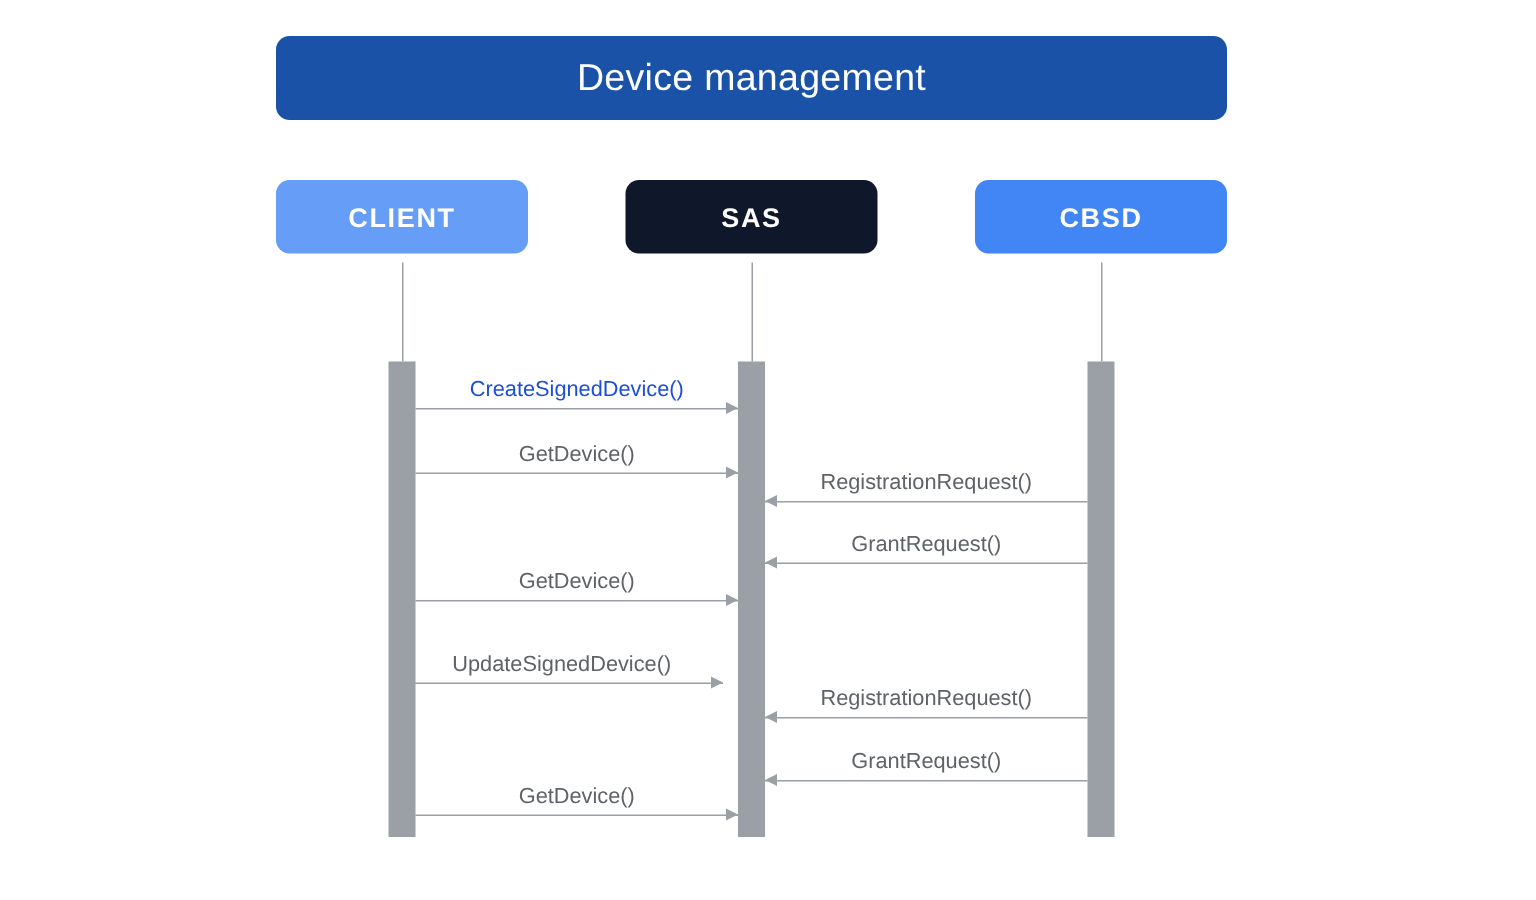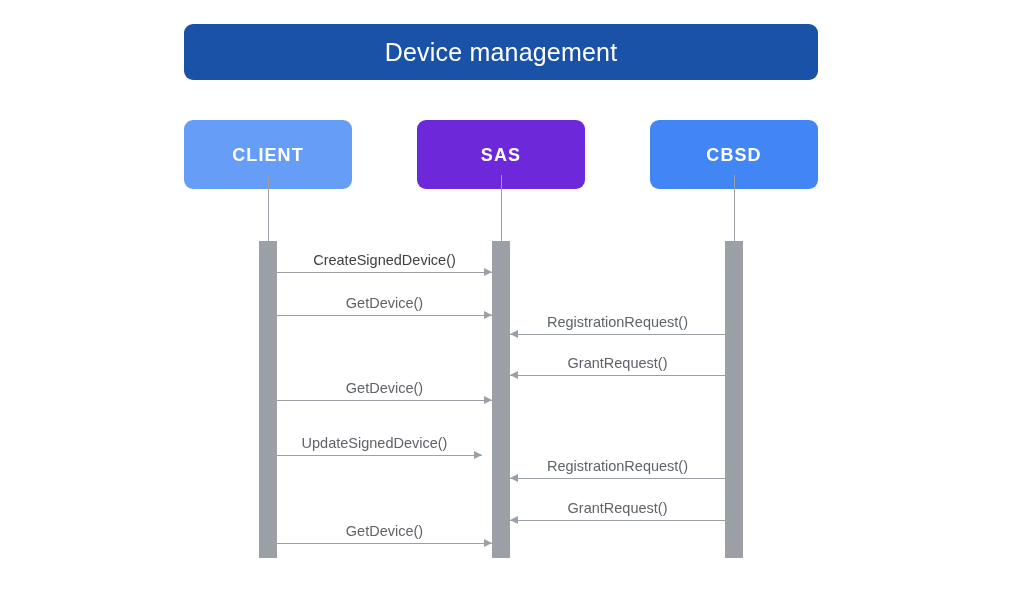--- a/index.html
+++ b/index.html
@@ -40,21 +40,21 @@
     font-weight: 400;
     letter-spacing: 0.2px;
     line-height: 1;
   }
 
   
   .participant {
     position: absolute;
     top: 120px;
     width: 168px;
-    height: 69px;
+    height: 49px;
     border-radius: 9px;
     display: flex;
     align-items: center;
     justify-content: center;
   }
   .participant-label {
     color: #ffffff;
     font-size: 18px;
     font-weight: 700;
     letter-spacing: 1.1px;
@@ -130,42 +130,42 @@
 <div id="diagram">
 
   <div class="title-bar">
     <span class="title-text">Device management</span>
   </div>
 
   <div id="participants-layer">
       <div class="participant p-client" style="left: 184px; background: rgb(102, 157, 246);">
         <span class="participant-label">CLIENT</span>
       </div>
-      <div class="participant p-sas" style="left: 417px; background: #6d28d9;">
+      <div class="participant p-sas" style="left: 417px; background: #0f172a;">
         <span class="participant-label">SAS</span>
       </div>
       <div class="participant p-cbsd" style="left: 650px; background: rgb(66, 133, 244);">
         <span class="participant-label">CBSD</span>
       </div>
     </div>
   <div id="lifelines-layer">
       <div class="lifeline" style="left: 268px; background: rgb(154, 160, 166);"></div>
       <div class="lifeline" style="left: 501px; background: rgb(154, 160, 166);"></div>
       <div class="lifeline" style="left: 734px; background: rgb(154, 160, 166);"></div>
     </div>
   <div id="activations-layer">
       <div class="activation" style="left: 259px; background: rgb(154, 160, 166);"></div>
       <div class="activation" style="left: 492px; background: rgb(154, 160, 166);"></div>
       <div class="activation" style="left: 725px; background: rgb(154, 160, 166);"></div>
     </div>
   <div id="messages-layer">
       <div class="message dir-right" style="left: 277px; top: 272px; width: 215px;">
         <div class="msg-line" style="background: rgb(154, 160, 166);"></div>
         <div class="msg-head" style="border-left-color: rgb(154, 160, 166);"></div>
-        <div class="msg-label" style="color: #404040; margin-top: 16px;">CreateSignedDevice()</div>
+        <div class="msg-label" style="color: #1d4ed8; margin-top: 16px;">CreateSignedDevice()</div>
       </div>
       <div class="message dir-right" style="left: 277px; top: 315px; width: 215px;">
         <div class="msg-line" style="background: rgb(154, 160, 166);"></div>
         <div class="msg-head" style="border-left-color: rgb(154, 160, 166);"></div>
         <div class="msg-label" style="color: rgb(95, 99, 104);">GetDevice()</div>
       </div>
       <div class="message dir-left" style="left: 510px; top: 334px; width: 215px;">
         <div class="msg-line" style="background: rgb(154, 160, 166);"></div>
         <div class="msg-head" style="border-right-color: rgb(154, 160, 166);"></div>
         <div class="msg-label" style="color: rgb(95, 99, 104);">RegistrationRequest()</div>

